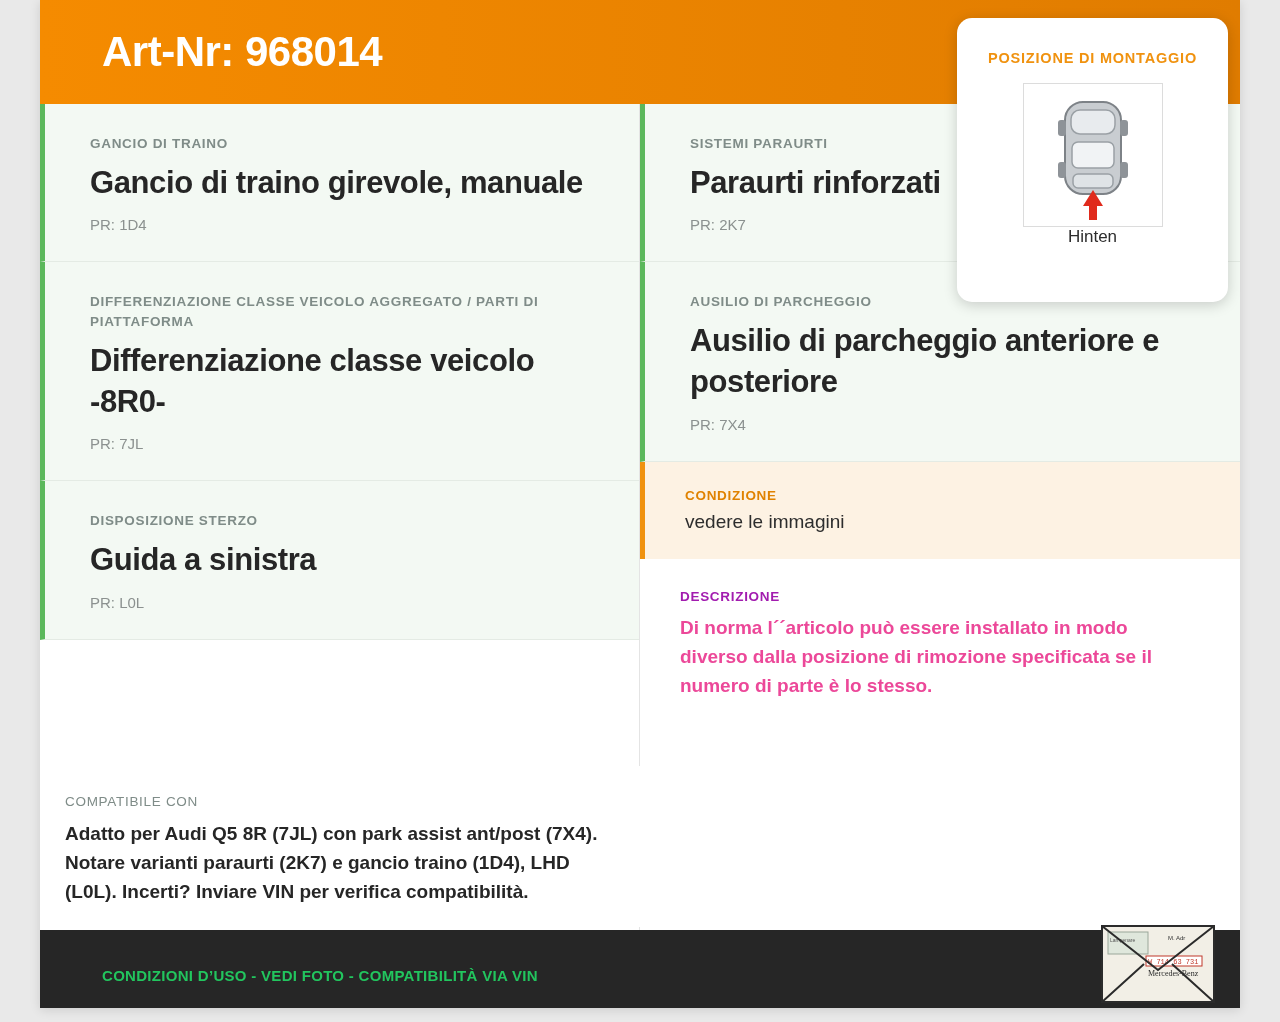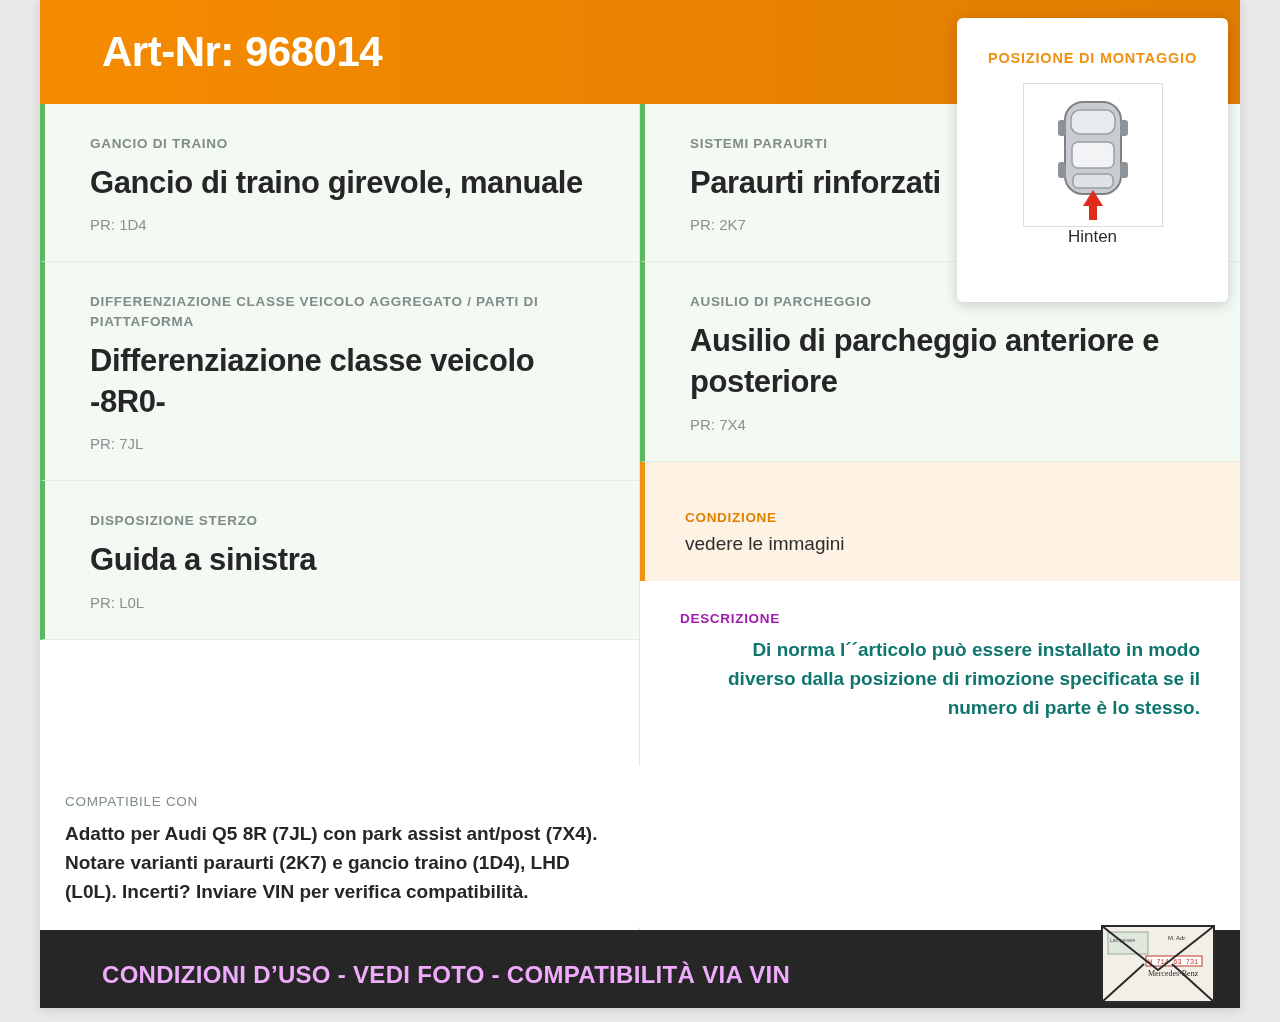--- a/index.html
+++ b/index.html
@@ -87,44 +87,42 @@
     padding: 26px 45px 26px 40px;
     border-bottom: none;
   }
   .cond-label {
     color: #e08200;
     font-size: 13.5px;
     font-weight: bold;
     letter-spacing: 0.7px;
     text-transform: uppercase;
     margin-bottom: 8px;
-    margin-top: 22px;
   }
   .cond-value {
     font-size: 19px;
     color: #2d2d2d;
   }
   .desc {
     background: #ffffff;
     padding: 30px 40px 20px 40px;
   }
   .desc-label {
     font-size: 13.5px;
     font-weight: bold;
     letter-spacing: 0.7px;
     color: #a21caf;
     text-transform: uppercase;
     margin-bottom: 10px;
   }
   .desc-text {
     font-size: 19px;
     font-weight: bold;
-    color: #0f766e;
+    color: #ec4899;
     line-height: 1.52;
-    text-align: right;
   }
   
   .compat {
     position: absolute;
     left: 0;
     top: 766px;
     width: 600px;
     background: #ffffff;
     padding: 28px 30px 20px 25px;
     box-sizing: border-box;
@@ -150,35 +148,35 @@
     bottom: 0;
     width: 1200px;
     height: 78px;
     background: #262626;
     display: flex;
     align-items: center;
     padding-left: 62px;
     box-sizing: border-box;
   }
   .footer-text {
-    color: #f0abfc;
-    font-size: 24px;
+    color: #22c55e;
+    font-size: 15px;
     font-weight: bold;
     letter-spacing: 0.3px;
     margin-top: 12px;
   }
   
   .mount-card {
     position: absolute;
     left: 957px;
     top: 18px;
     width: 271px;
     height: 284px;
     background: #ffffff;
-    border-radius: 6px;
+    border-radius: 15px;
     box-shadow: 0 3px 14px rgba(0,0,0,0.18);
     text-align: center;
     box-sizing: border-box;
     padding-top: 32px;
     z-index: 5;
   }
   .mount-title {
     color: #f0920f;
     font-size: 14.5px;
     font-weight: bold;

